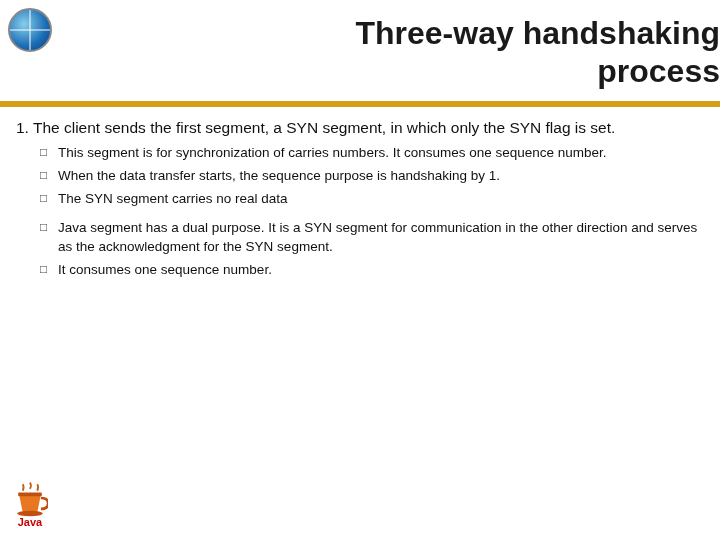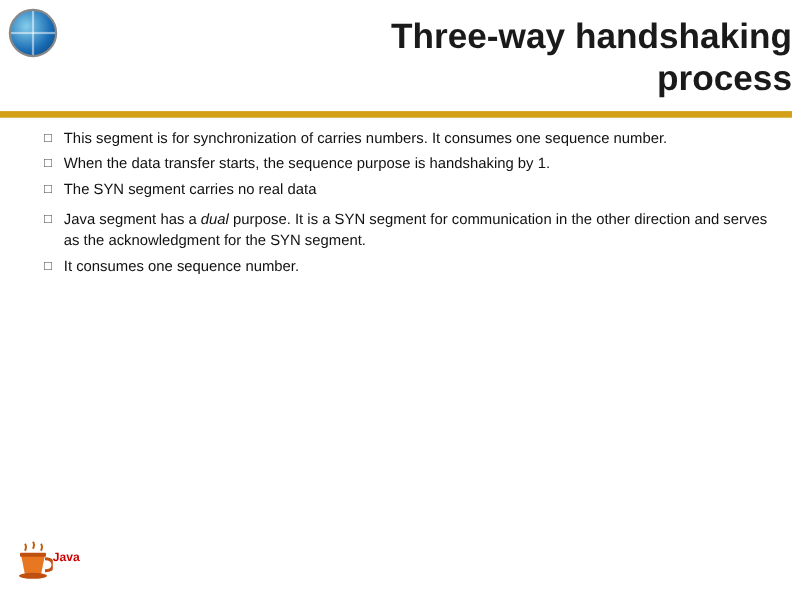--- a/index.html
+++ b/index.html
@@ -130,30 +130,29 @@
       left: 0;
       top: 0;
       font-size: 12px;
       color: #444;
     }
 
     .underline {
     }
 
     .italic {
-      font-style: italic;
     }
 
     
     .java-logo {
       position: absolute;
       bottom: 12px;
       left: 12px;
       display: flex;
-      flex-direction: row;
+      flex-direction: column;
       align-items: center;
     }
 
     .java-cup {
       width: 36px;
       height: 40px;
       position: relative;
     }
 
     .java-label {
@@ -183,20 +182,21 @@
       <span>Three-way handshaking</span><br>
       <span>process</span>
     </div>
   </div>
 
   <div class="divider-bar"></div>
 
   <div class="content">
 
     <div class="section">
+      <div class="section-heading">1. The client sends the first segment, a SYN segment, in which only the SYN flag is set.</div>
       <ul class="bullet-list">
         <li>
           <span>This segment is for synchronization of carries numbers.</span><span class="underline"> It consumes one sequence number.</span>
         </li>
         <li>
           <span>When the data transfer starts, the sequence purpose is </span><span class="underline">handshaking</span><span> by 1.</span>
         </li>
         <li>
           <span>The SYN segment carries </span><span class="underline">no</span><span> real data</span>
         </li>

